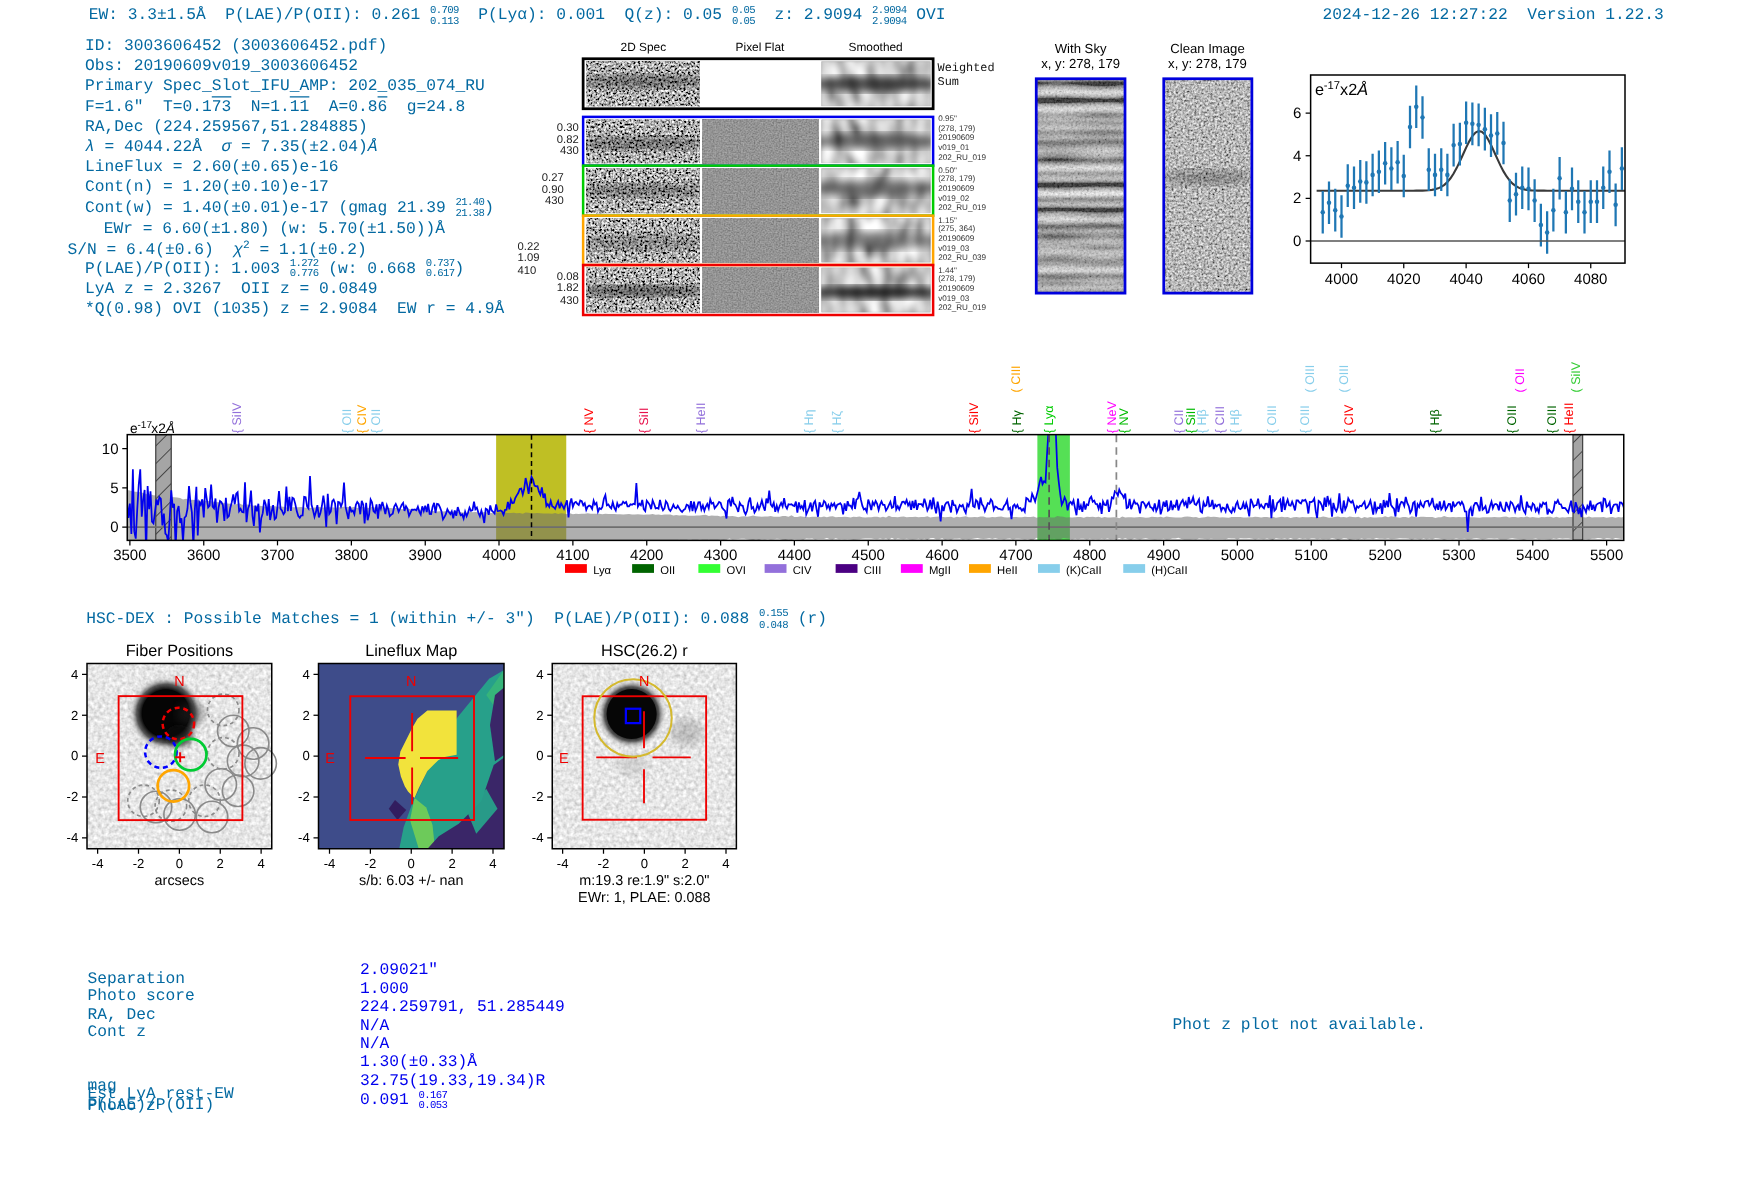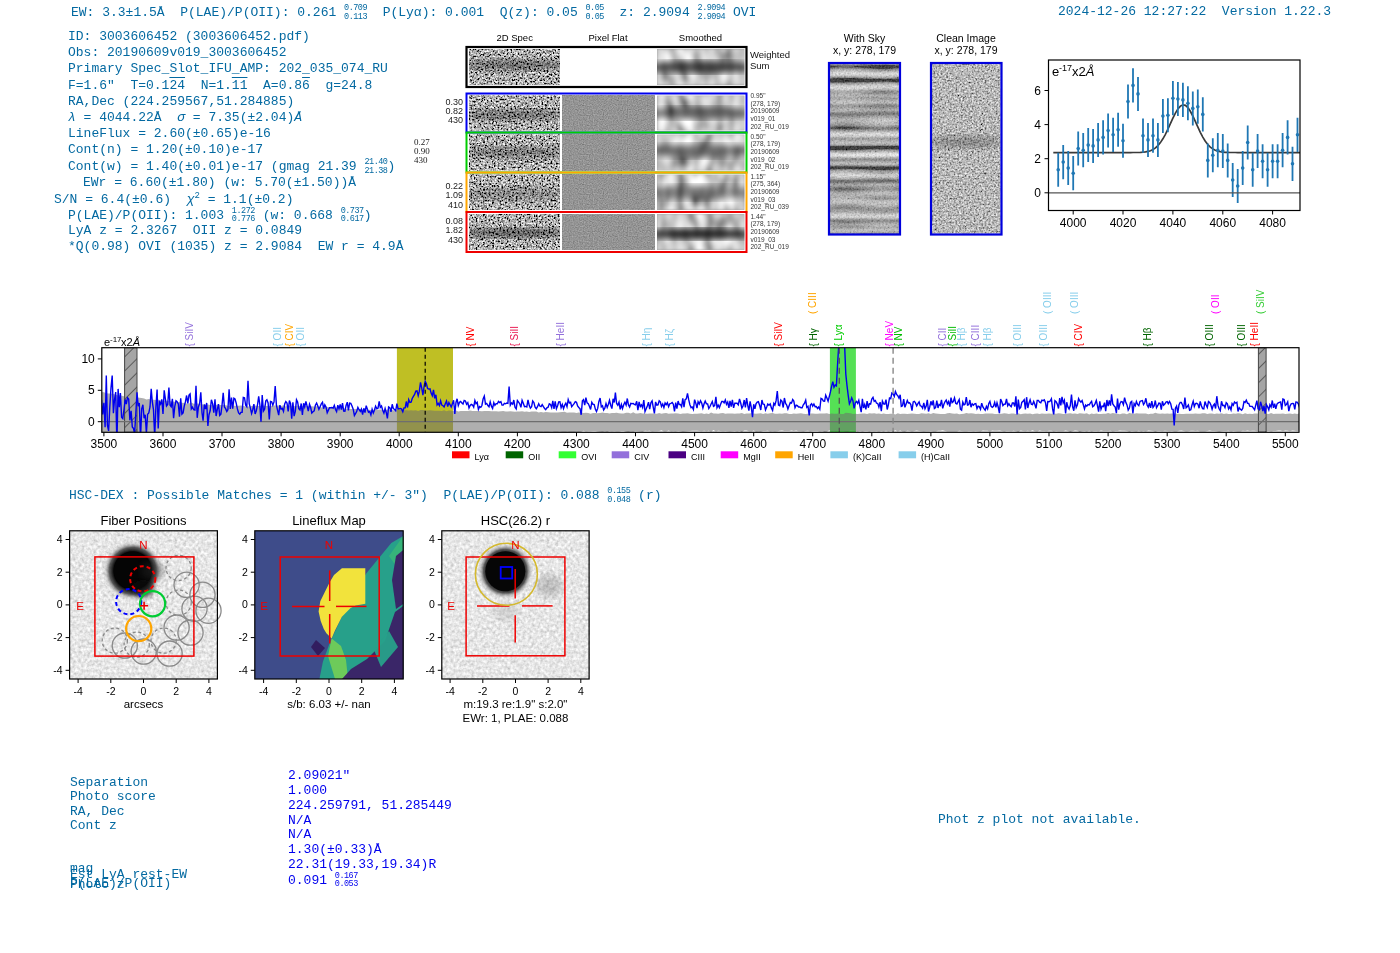--- a/index.html
+++ b/index.html
@@ -6,56 +6,56 @@
 .fr{display:inline-block;vertical-align:-3px;font-size:8.5px;line-height:8.5px;letter-spacing:-0.5px}
 .ov{text-decoration:overline}
 .blue{color:#0000ee}
 svg{position:absolute;left:0;top:0}
 </style></head><body>
 <div class="t" style="left:71px;top:4px;font-size:13px">EW: 3.3±1.5Å  P(LAE)/P(OII): 0.261 <span class="fr">0.709<br>0.113</span>  P(Lyα): 0.001  Q(z): 0.05 <span class="fr">0.05<br>0.05</span>  z: 2.9094 <span class="fr">2.9094<br>2.9094</span> OVI</div>
 <div class="t" style="left:1058px;top:4px;font-size:13px">2024-12-26 12:27:22  Version 1.22.3</div>
 <div class="t" style="left:68px;top:29.0px;font-size:13px">ID: 3003606452 (3003606452.pdf)</div>
 <div class="t" style="left:68px;top:45.2px;font-size:13px">Obs: 20190609v019_3003606452</div>
 <div class="t" style="left:68px;top:61.3px;font-size:13px">Primary Spec_Slot_IFU_AMP: 202_035_074_RU</div>
-<div class="t" style="left:68px;top:77.5px;font-size:13px">F=1.6"  T=0.1<span class="ov">24</span>  N=1.<span class="ov">11</span>  A=0.8<span class="ov">6</span>  g=24.8</div>
+<div class="t" style="left:68px;top:77.5px;font-size:13px">F=1.6"  T=0.1<span class="ov">73</span>  N=1.<span class="ov">11</span>  A=0.8<span class="ov">6</span>  g=24.8</div>
 <div class="t" style="left:68px;top:93.7px;font-size:13px">RA,Dec (224.259567,51.284885)</div>
 <div class="t" style="left:68px;top:109.9px;font-size:13px"><i>λ</i> = 4044.22Å  <i>σ</i> = 7.35(±2.04)<i>Å</i></div>
 <div class="t" style="left:68px;top:126.0px;font-size:13px">LineFlux = 2.60(±0.65)e-16</div>
 <div class="t" style="left:68px;top:142.2px;font-size:13px">Cont(n) = 1.20(±0.10)e-17</div>
 <div class="t" style="left:68px;top:158.4px;font-size:13px">Cont(w) = 1.40(±0.01)e-17 (gmag 21.39 <span class="fr">21.40<br>21.38</span>)</div>
 <div class="t" style="left:83px;top:174.5px;font-size:13px">EWr = 6.60(±1.80) (w: 5.70(±1.50))Å</div>
 <div class="t" style="left:54px;top:190.7px;font-size:13px">S/N = 6.4(±0.6)  <i>χ</i><sup style="font-size:9px">2</sup> = 1.1(±0.2)</div>
 <div class="t" style="left:68px;top:206.9px;font-size:13px">P(LAE)/P(OII): 1.003 <span class="fr">1.272<br>0.776</span> (w: 0.668 <span class="fr">0.737<br>0.617</span>)</div>
 <div class="t" style="left:68px;top:223.0px;font-size:13px">LyA z = 2.3267  OII z = 0.0849</div>
 <div class="t" style="left:68px;top:239.2px;font-size:13px">*Q(0.98) OVI (1035) z = 2.9084  EW r = 4.9Å</div>
 <div class="t" style="left:414px;top:97.5px;width:49px;text-align:right;font-family:'Liberation Sans',sans-serif;font-size:9px;line-height:9.3px;color:#222">0.30<br>0.82<br>430</div>
-<div class="t" style="left:414px;top:137.5px;width:49px;text-align:left;font-family:Liberation Serif, serif;font-size:9px;line-height:9.3px;color:#222">0.27<br>0.90<br>430</div>
-<div class="t" style="left:414px;top:182px;width:49px;text-align:right;font-family:'Liberation Sans',sans-serif;font-size:9px;line-height:9.3px;color:#222">0.22<br>1.09<br>410</div>
+<div class="t" style="left:402px;top:137.5px;width:49px;text-align:right;font-family:Liberation Sans, sans-serif;font-size:9px;line-height:9.3px;color:#222">0.27<br>0.90<br>430</div>
+<div class="t" style="left:414px;top:193px;width:49px;font-family:'Liberation Sans',sans-serif;font-size:9px;line-height:9.3px;color:#222">0.22<br>1.09<br>410</div>
 <div class="t" style="left:414px;top:217px;width:49px;text-align:right;font-family:'Liberation Sans',sans-serif;font-size:9px;line-height:9.3px;color:#222">0.08<br>1.82<br>430</div>
-<div class="t" style="left:750px;top:50px;font-family:Liberation Sans, sans-serif;font-size:9.5px;line-height:10.5px;color:#111">Weighted<br>Sum</div>
+<div class="t" style="left:750px;top:50px;font-family:Liberation Mono, monospace;font-size:9.5px;line-height:10.5px;color:#111">Weighted<br>Sum</div>
 <div class="t" style="left:750.5px;top:92px;font-family:'Liberation Sans',sans-serif;font-size:6.5px;line-height:7.7px;color:#333">0.95"<br>(278, 179)<br>20190609<br>v019_01<br>202_RU_019</div>
 <div class="t" style="left:750.5px;top:132.5px;font-family:'Liberation Sans',sans-serif;font-size:6.5px;line-height:7.7px;color:#333">0.50"<br>(278, 179)<br>20190609<br>v019_02<br>202_RU_019</div>
 <div class="t" style="left:750.5px;top:172.5px;font-family:'Liberation Sans',sans-serif;font-size:6.5px;line-height:7.7px;color:#333">1.15"<br>(275, 364)<br>20190609<br>v019_03<br>202_RU_039</div>
 <div class="t" style="left:750.5px;top:212.5px;font-family:'Liberation Sans',sans-serif;font-size:6.5px;line-height:7.7px;color:#333">1.44"<br>(278, 179)<br>20190609<br>v019_03<br>202_RU_019</div>
 <div class="t" style="left:69px;top:487px;font-size:13px">HSC-DEX : Possible Matches = 1 (within +/- 3")  P(LAE)/P(OII): 0.088 <span class="fr">0.155<br>0.048</span> (r)</div>
 <div class="t" style="left:70px;top:775.0px;font-size:13px">Separation</div>
 <div class="t" style="left:70px;top:789.4px;font-size:13px">Photo score</div>
 <div class="t" style="left:70px;top:803.8px;font-size:13px">RA, Dec</div>
 <div class="t" style="left:70px;top:818.2px;font-size:13px">Cont z</div>
 <div class="t" style="left:70px;top:877px;font-size:13px">Photo z</div>
 <div class="t" style="left:70px;top:867px;font-size:13px">Est LyA rest-EW</div>
 <div class="t" style="left:70px;top:861.4px;font-size:13px">mag</div>
 <div class="t" style="left:70px;top:875.8px;font-size:13px">P(LAE)/P(OII)</div>
 <div class="t blue" style="left:288px;top:768.1px;font-size:13px">2.09021"</div>
 <div class="t blue" style="left:288px;top:782.9px;font-size:13px">1.000</div>
 <div class="t blue" style="left:288px;top:797.7px;font-size:13px">224.259791, 51.285449</div>
 <div class="t blue" style="left:288px;top:812.5px;font-size:13px">N/A</div>
 <div class="t blue" style="left:288px;top:827.3px;font-size:13px">N/A</div>
 <div class="t blue" style="left:288px;top:842.1px;font-size:13px">1.30(±0.33)Å</div>
-<div class="t blue" style="left:288px;top:856.9px;font-size:13px">22.31(19.33,19.34)R</div>
+<div class="t blue" style="left:288px;top:856.9px;font-size:13px">32.75(19.33,19.34)R</div>
 <div class="t blue" style="left:288px;top:871.7px;font-size:13px">0.091 <span class="fr">0.167<br>0.053</span></div>
 <div class="t" style="left:938px;top:812px;font-size:13px">Phot z plot not available.</div>
 <svg width="1400" height="953" viewBox="0 0 1400 953">
 <defs>
 <filter id="fSpec" x="0%" y="0%" width="100%" height="100%">
  <feTurbulence type="fractalNoise" baseFrequency="0.55" numOctaves="2" seed="7" stitchTiles="stitch"></feTurbulence>
  <feColorMatrix type="saturate" values="0"></feColorMatrix>
  <feComponentTransfer>
           <feFuncR type="linear" slope="2.9" intercept="-1.025"></feFuncR>
           <feFuncG type="linear" slope="2.9" intercept="-1.025"></feFuncG>

